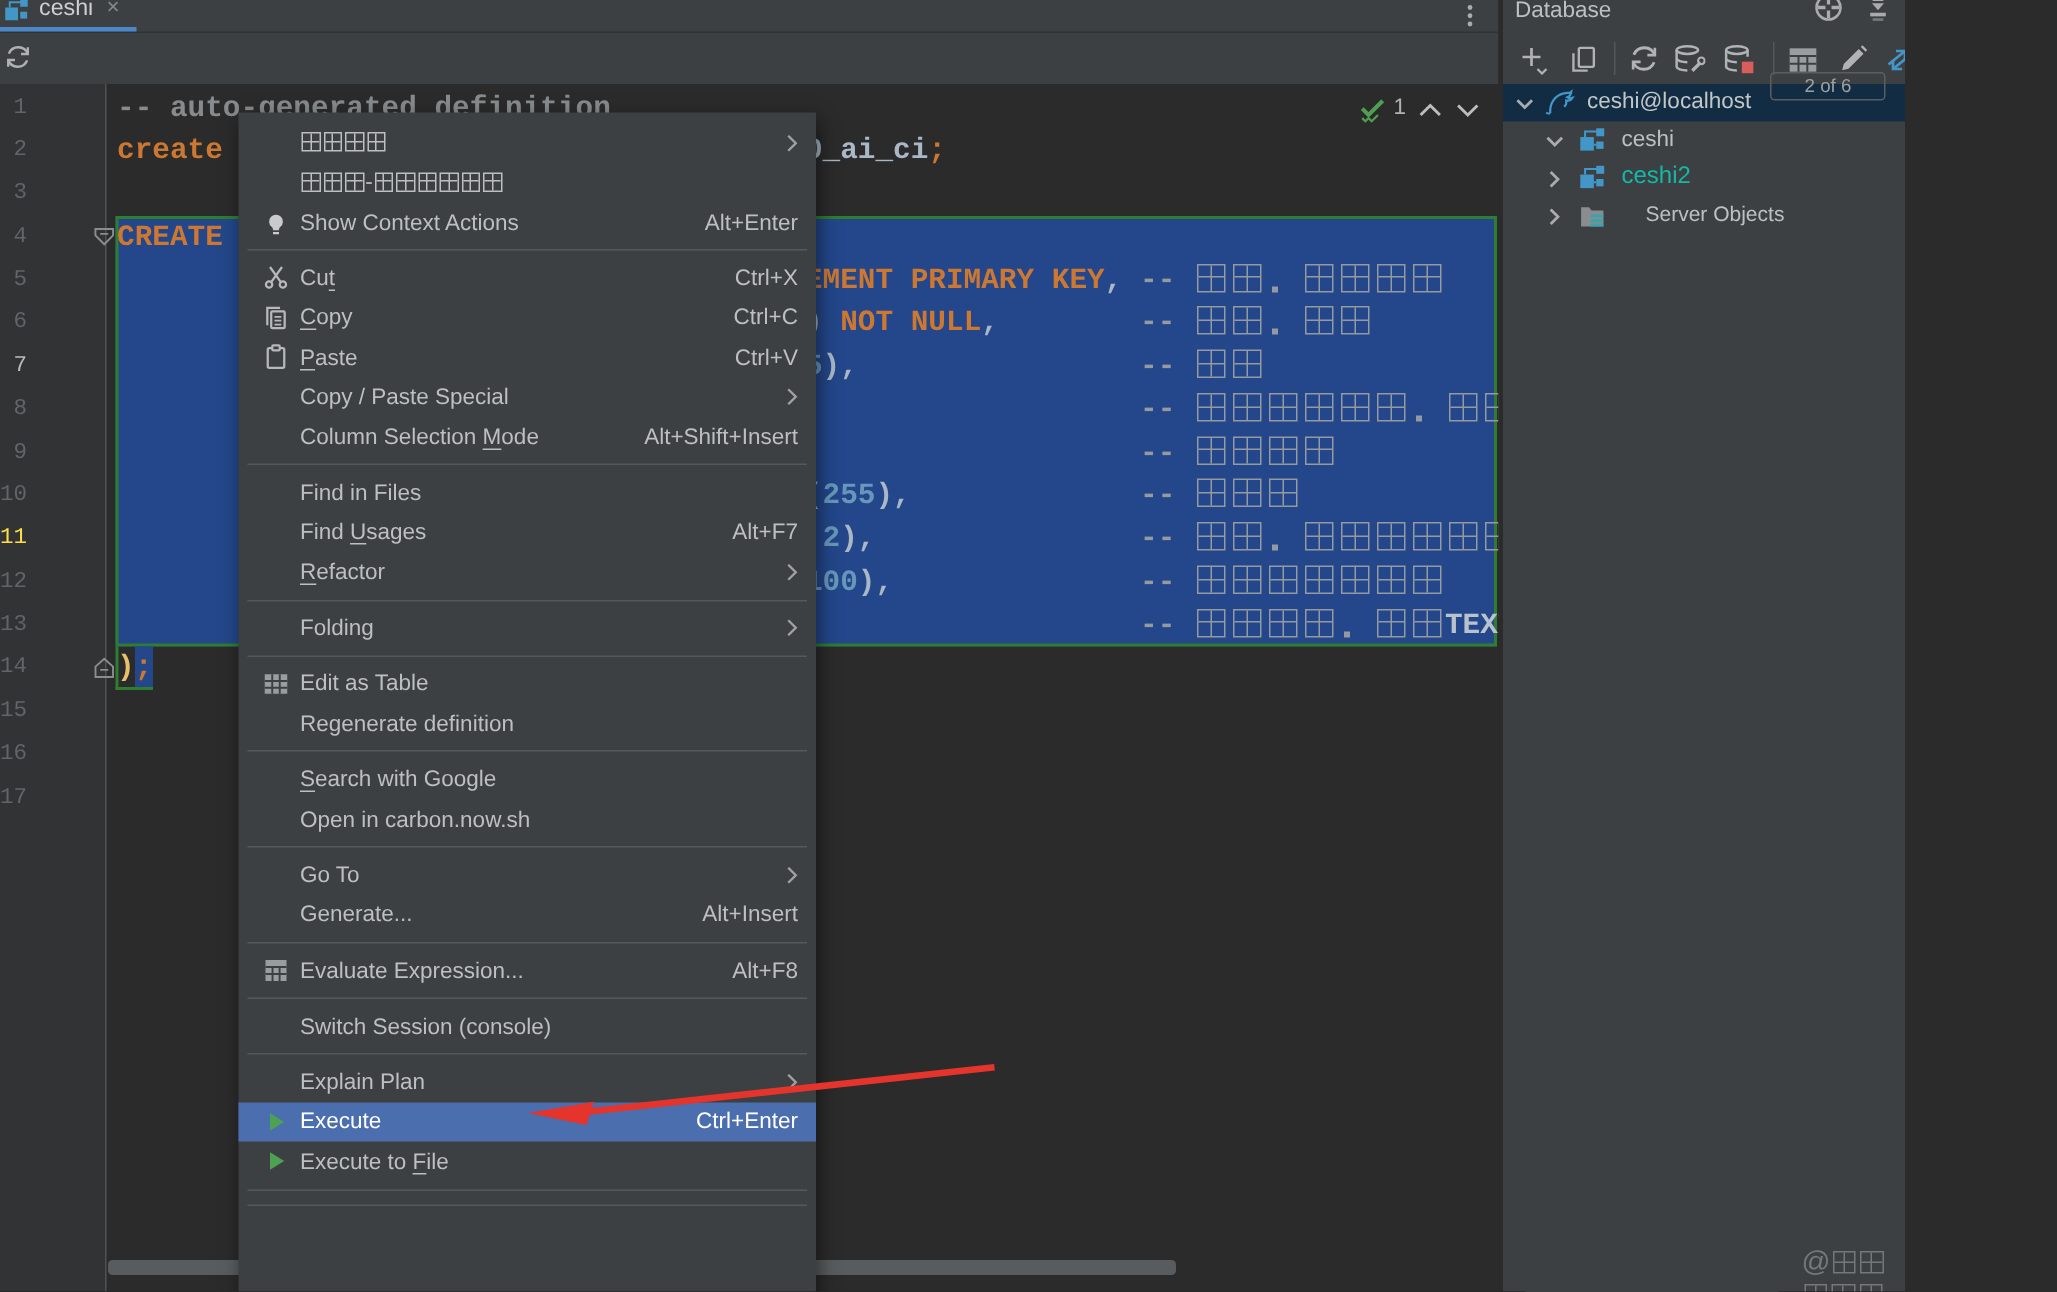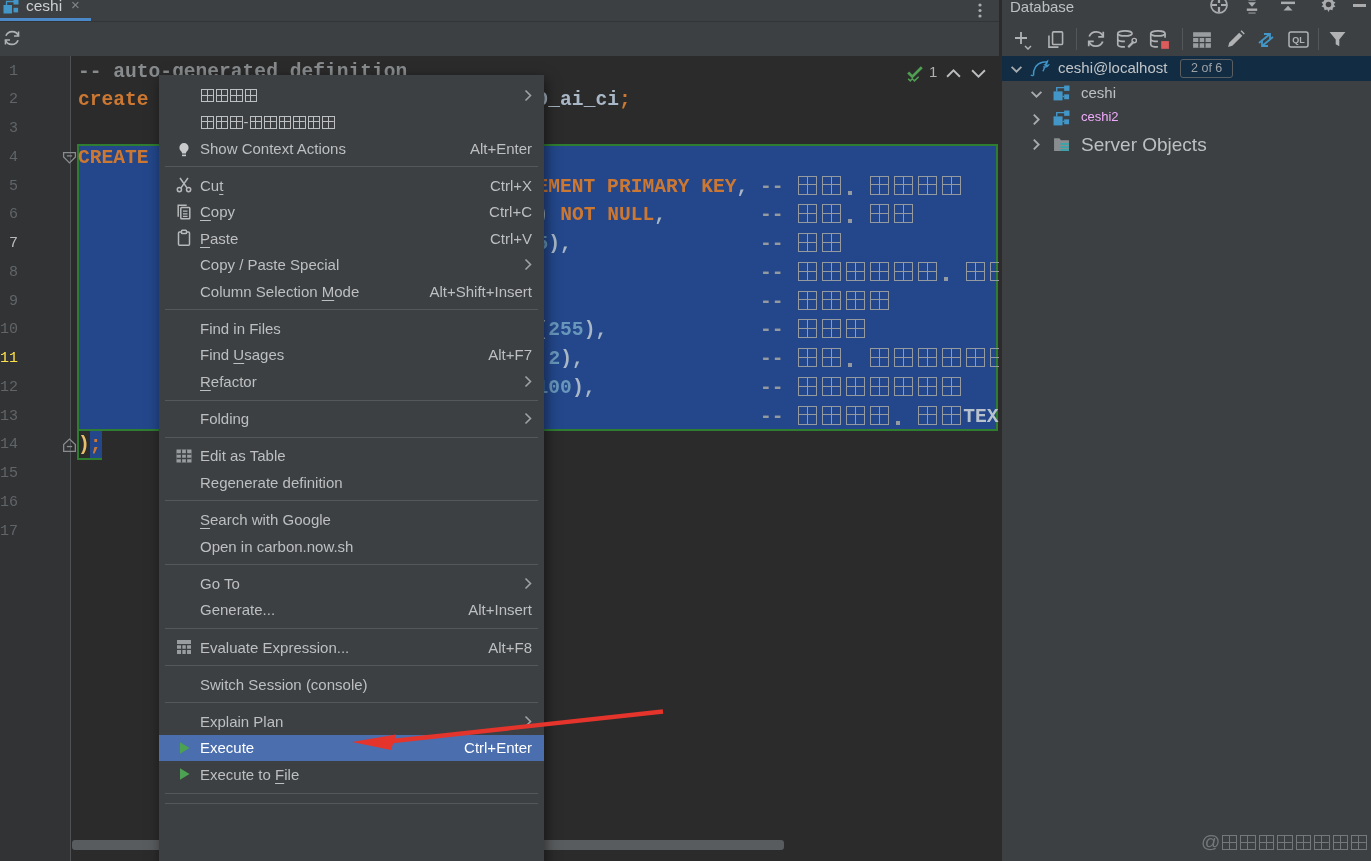--- a/index.html
+++ b/index.html
@@ -1,16 +1,16 @@
 <!DOCTYPE html>
 <html><head>
 <meta charset="utf-8">
 <style>
 html,body{margin:0;padding:0;background:#2b2b2b}
-#root{position:relative;width:1371px;height:861px;overflow:hidden;background:#2b2b2b;font-family:"Liberation Sans",sans-serif}
+#root{position:relative;width:1270px;height:861px;overflow:hidden;background:#2b2b2b;font-family:"Liberation Sans",sans-serif}
 .abs{position:absolute}
 
 .hz,.hm,.hw{display:inline-block;box-sizing:border-box;border:1.5px solid;background:linear-gradient(currentColor,currentColor) 50% 50%/100% 1.3px no-repeat,linear-gradient(currentColor,currentColor) 50% 50%/1.3px 100% no-repeat}
 .hz{width:19.5px;height:19px;margin:0 2.25px;vertical-align:-3px}
 .hm{width:12.5px;height:13px;margin:0 1px;vertical-align:-1.5px}
 .hw{width:15.5px;height:15.5px;margin:0 1.5px;vertical-align:-2px}
 .fc{display:inline-block;width:19.5px;height:19px;margin:0 2.25px;background:linear-gradient(currentColor,currentColor) 2px 15px/4px 4px no-repeat;vertical-align:-3px}
 
 .eline{position:absolute;left:0;margin:0;font:bold 19.6px/28.75px "Liberation Mono",monospace;white-space:pre;color:#a9b7c6}
 .k{color:#cc7832}.n{color:#6897bb}.c{color:#959aa0}.c1{color:#878b8d}.y{color:#e8bf6a}
@@ -373,21 +373,21 @@
       </svg>
 <div class="trow" style="top:56px;background:#112c43"></div>
 <svg class="abs" style="left:8px;top:63px;z-index:2" width="13" height="13" viewBox="0 0 12 12" fill="none" stroke="#a9abad" stroke-width="1.7">
         <path d="M1.5 3.5L6 8l4.5-4.5"></path>
       </svg>
 <svg class="abs" style="left:28px;top:59px;z-index:2" width="21" height="20" viewBox="0 0 21 20" fill="none" stroke="#4396c8" stroke-width="1.5">
         <path d="M3.5 16.5C3 10 6.5 4.5 12.5 3.2c2.2-.5 3.6.2 5-1-.2 1.9-1.2 3-2.6 3.7 1 .6 2.2.7 3.3.4-1 1.6-2.5 2-4 1.7.3 1.6-.2 3-1.4 4.2"></path>
         <path d="M3.5 16.5c-1 .3-1.9.2-2.7-.4" stroke-width="1.3"></path>
       </svg>
 <div class="abs" style="left:56px;top:59px;z-index:2;font-size:15px;color:#c3c6c8">ceshi@localhost</div>
-<div class="abs" style="left:178px;top:59px;z-index:2;padding:0 10px;height:17px;line-height:17px;border:1px solid #5b5e60;border-radius:3px;font-size:12.5px;color:#9ea1a3">2 of 6</div>
+<div class="abs" style="left:178px;top:48px;z-index:2;padding:0 22px;height:17px;line-height:17px;border:1px solid #5b5e60;border-radius:3px;font-size:12.5px;color:#9ea1a3">2 of 6</div>
 <svg class="abs" style="left:28px;top:88px" width="13" height="13" viewBox="0 0 12 12" fill="none" stroke="#a9abad" stroke-width="1.7">
         <path d="M1.5 3.5L6 8l4.5-4.5"></path>
       </svg>
 <svg class="abs" style="left:51px;top:85px" width="17" height="17" viewBox="0 0 16 16" fill="none">
         <path d="M3.5 6V2.5h8" stroke="#4396c8" stroke-width="1.3"></path>
         <rect x="0.5" y="6" width="8.5" height="8.5" fill="#4396c8"></rect>
         <rect x="10.5" y="0.5" width="5" height="5" fill="#4396c8"></rect>
         <rect x="10.5" y="8.8" width="4.6" height="4.6" fill="#4396c8"></rect>
         <path d="M9 10.8h1.5" stroke="#4396c8" stroke-width="1.3"></path>
       </svg>
@@ -395,31 +395,31 @@
 <svg class="abs" style="left:28px;top:113px" width="13" height="13" viewBox="0 0 12 12" fill="none" stroke="#a9abad" stroke-width="1.7">
         <path d="M3.5 1.5L8 6l-4.5 4.5"></path>
       </svg>
 <svg class="abs" style="left:51px;top:110px" width="17" height="17" viewBox="0 0 16 16" fill="none">
         <path d="M3.5 6V2.5h8" stroke="#4396c8" stroke-width="1.3"></path>
         <rect x="0.5" y="6" width="8.5" height="8.5" fill="#4396c8"></rect>
         <rect x="10.5" y="0.5" width="5" height="5" fill="#4396c8"></rect>
         <rect x="10.5" y="8.8" width="4.6" height="4.6" fill="#4396c8"></rect>
         <path d="M9 10.8h1.5" stroke="#4396c8" stroke-width="1.3"></path>
       </svg>
-<div class="abs" style="left:79px;top:109px;font-size:13px;color:#f0abfc">ceshi2</div>
+<div class="abs" style="left:79px;top:109px;font-size:16px;color:#14b8a6">ceshi2</div>
 <svg class="abs" style="left:28px;top:138px" width="13" height="13" viewBox="0 0 12 12" fill="none" stroke="#a9abad" stroke-width="1.7">
         <path d="M3.5 1.5L8 6l-4.5 4.5"></path>
       </svg>
 <svg class="abs" style="left:51px;top:135px" width="17" height="17" viewBox="0 0 16 16">
         <path d="M1 3h5l1.5 2H15v10H1z" fill="#8a8d90"></path>
         <rect x="7" y="7.5" width="8" height="1.8" fill="#3aa3ab"></rect>
         <rect x="7" y="10.5" width="8" height="1.8" fill="#3aa3ab"></rect>
         <rect x="7" y="13.2" width="8" height="1.8" fill="#3aa3ab"></rect>
       </svg>
-<div class="abs" style="left:79px;top:134px;font-size:19px;color:#bdc0c2">Server Objects</div>
+<div class="abs" style="left:95px;top:134px;font-size:14px;color:#bdc0c2">Server Objects</div>
 </div>
 
 <div class="abs" style="left:1201px;top:831px;font-size:19px;color:#75787a;z-index:40">@<span class="hw"></span><span class="hw"></span><span class="hw"></span><span class="hw"></span><span class="hw"></span><span class="hw"></span><span class="hw"></span><span class="hw"></span></div>
 
 <svg class="abs" style="left:0;top:0;z-index:50;pointer-events:none" width="1371" height="861" viewBox="0 0 1371 861">
       <line x1="663" y1="711.5" x2="388" y2="741.5" stroke="#e5342b" stroke-width="4.4"></line>
       <polygon points="352,742 396,734.5 391,750" fill="#e5342b"></polygon>
     </svg>
 
 </div>

